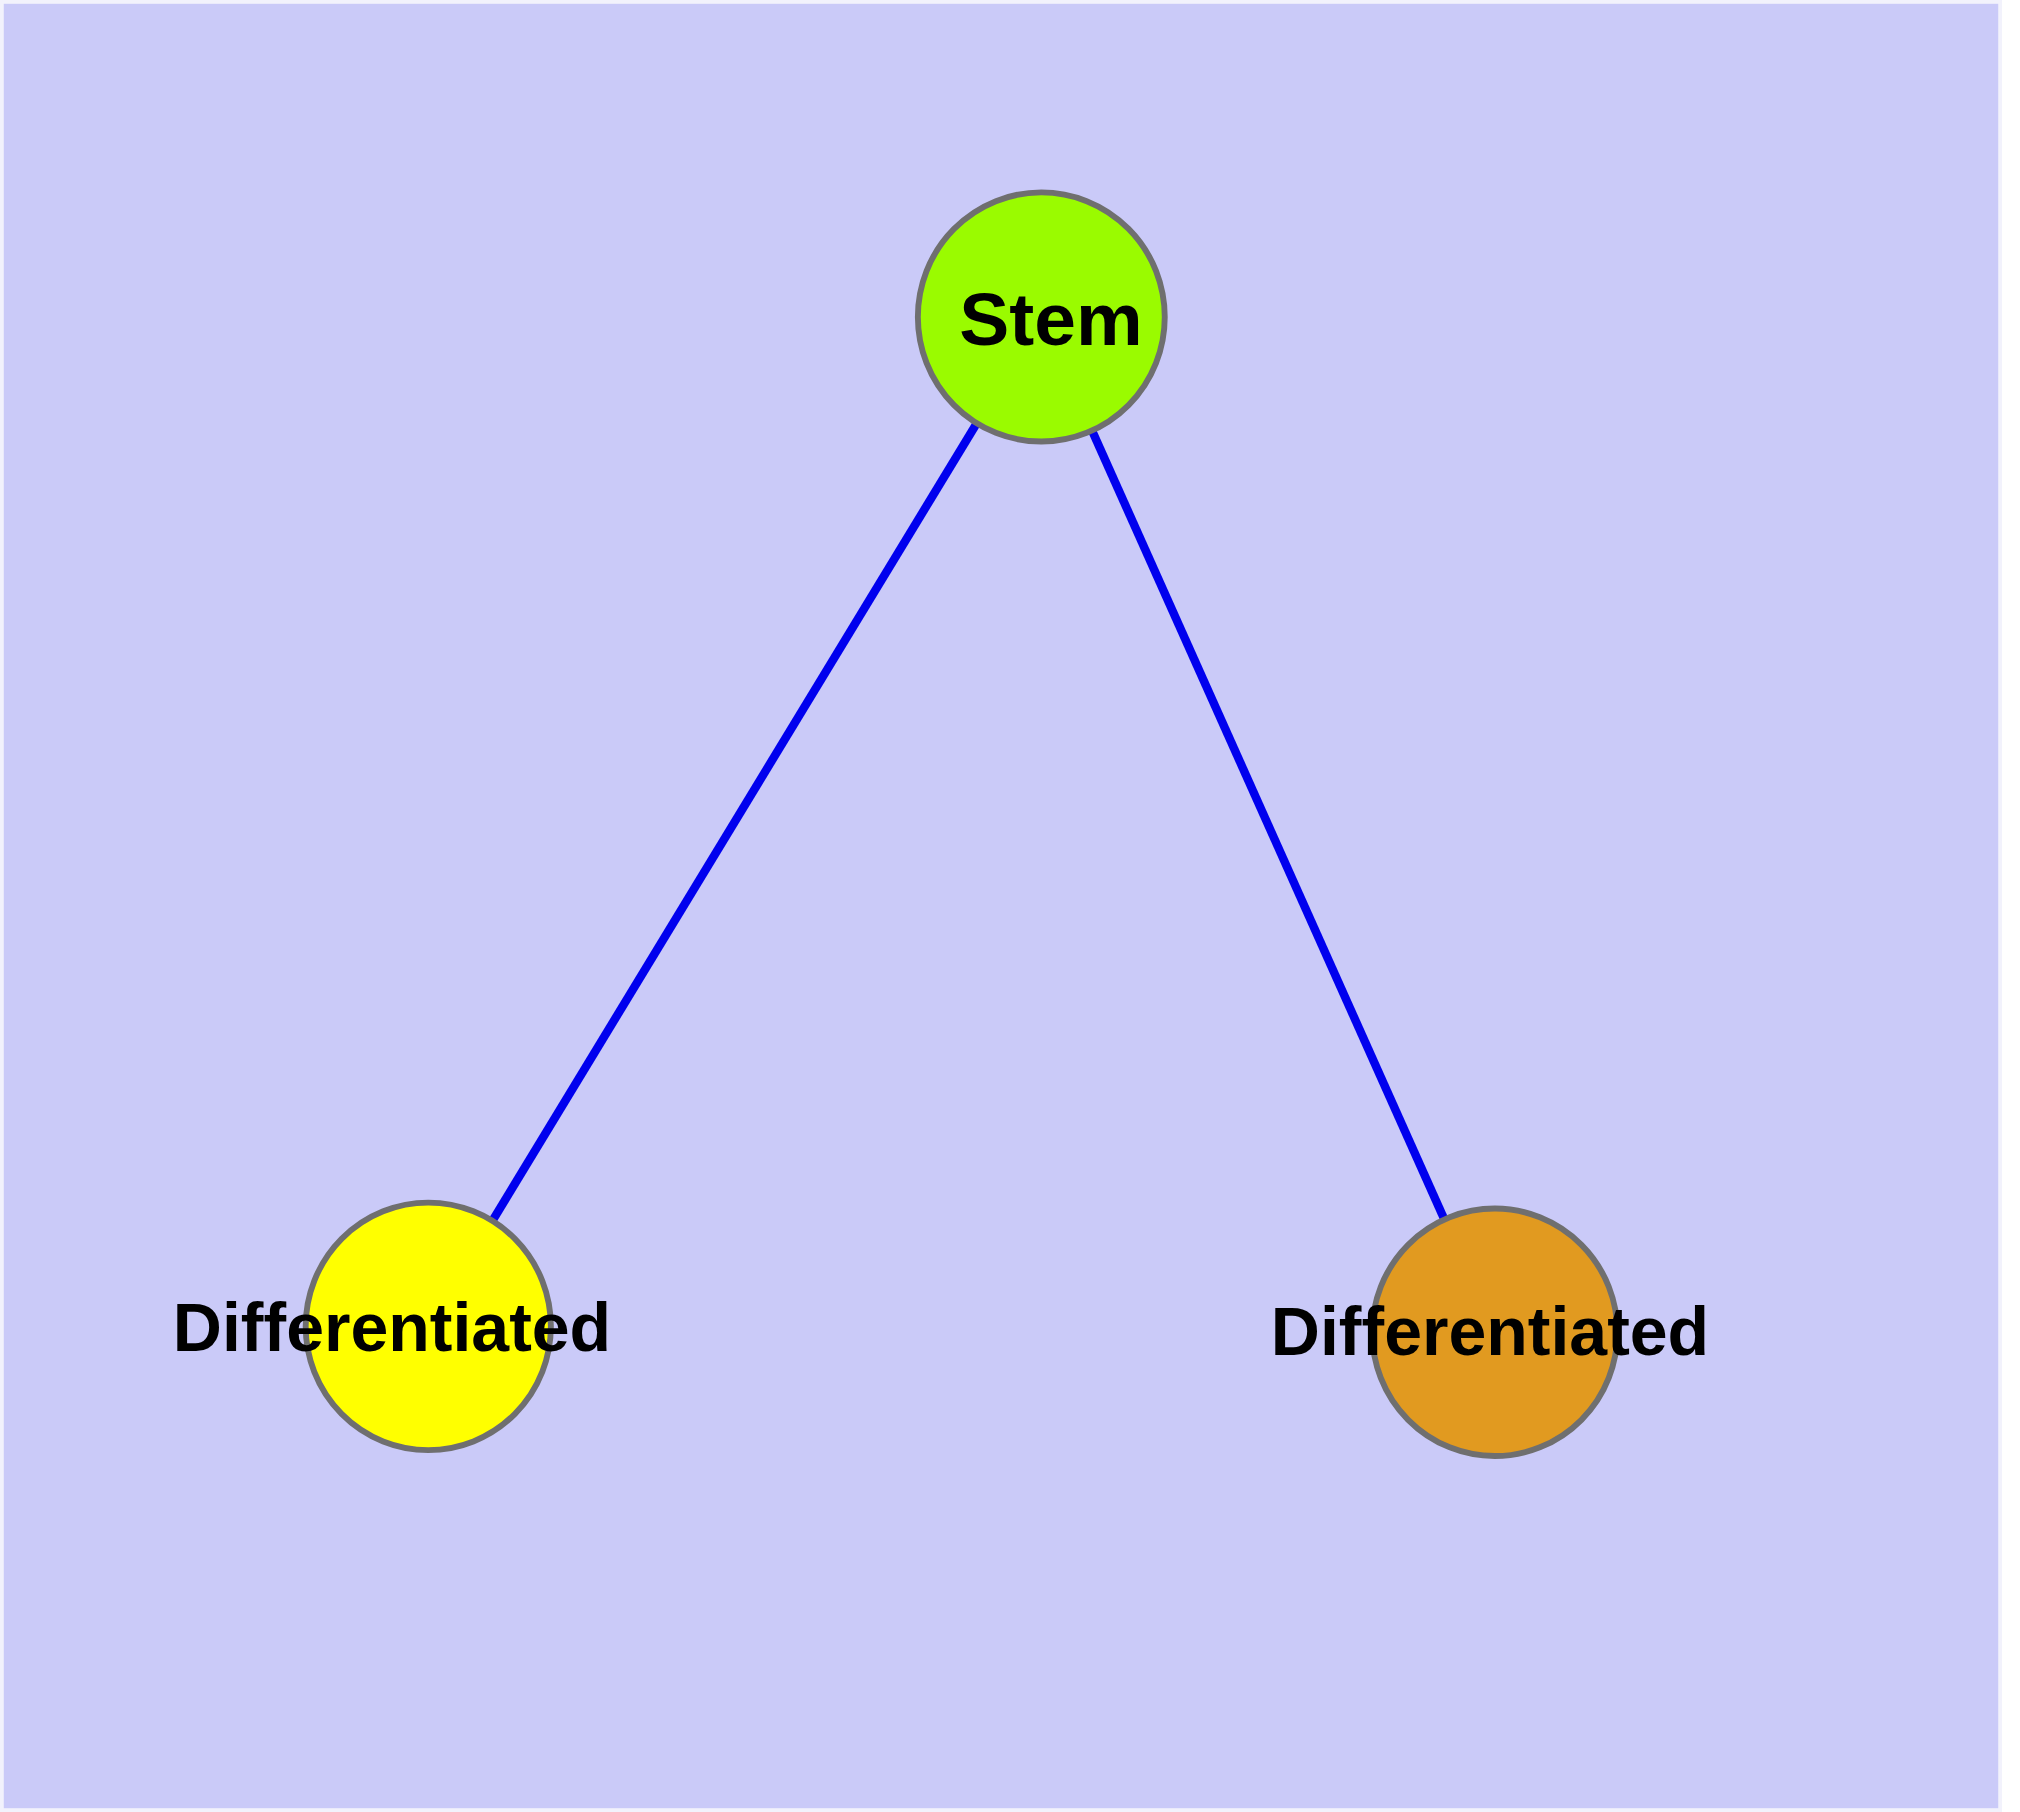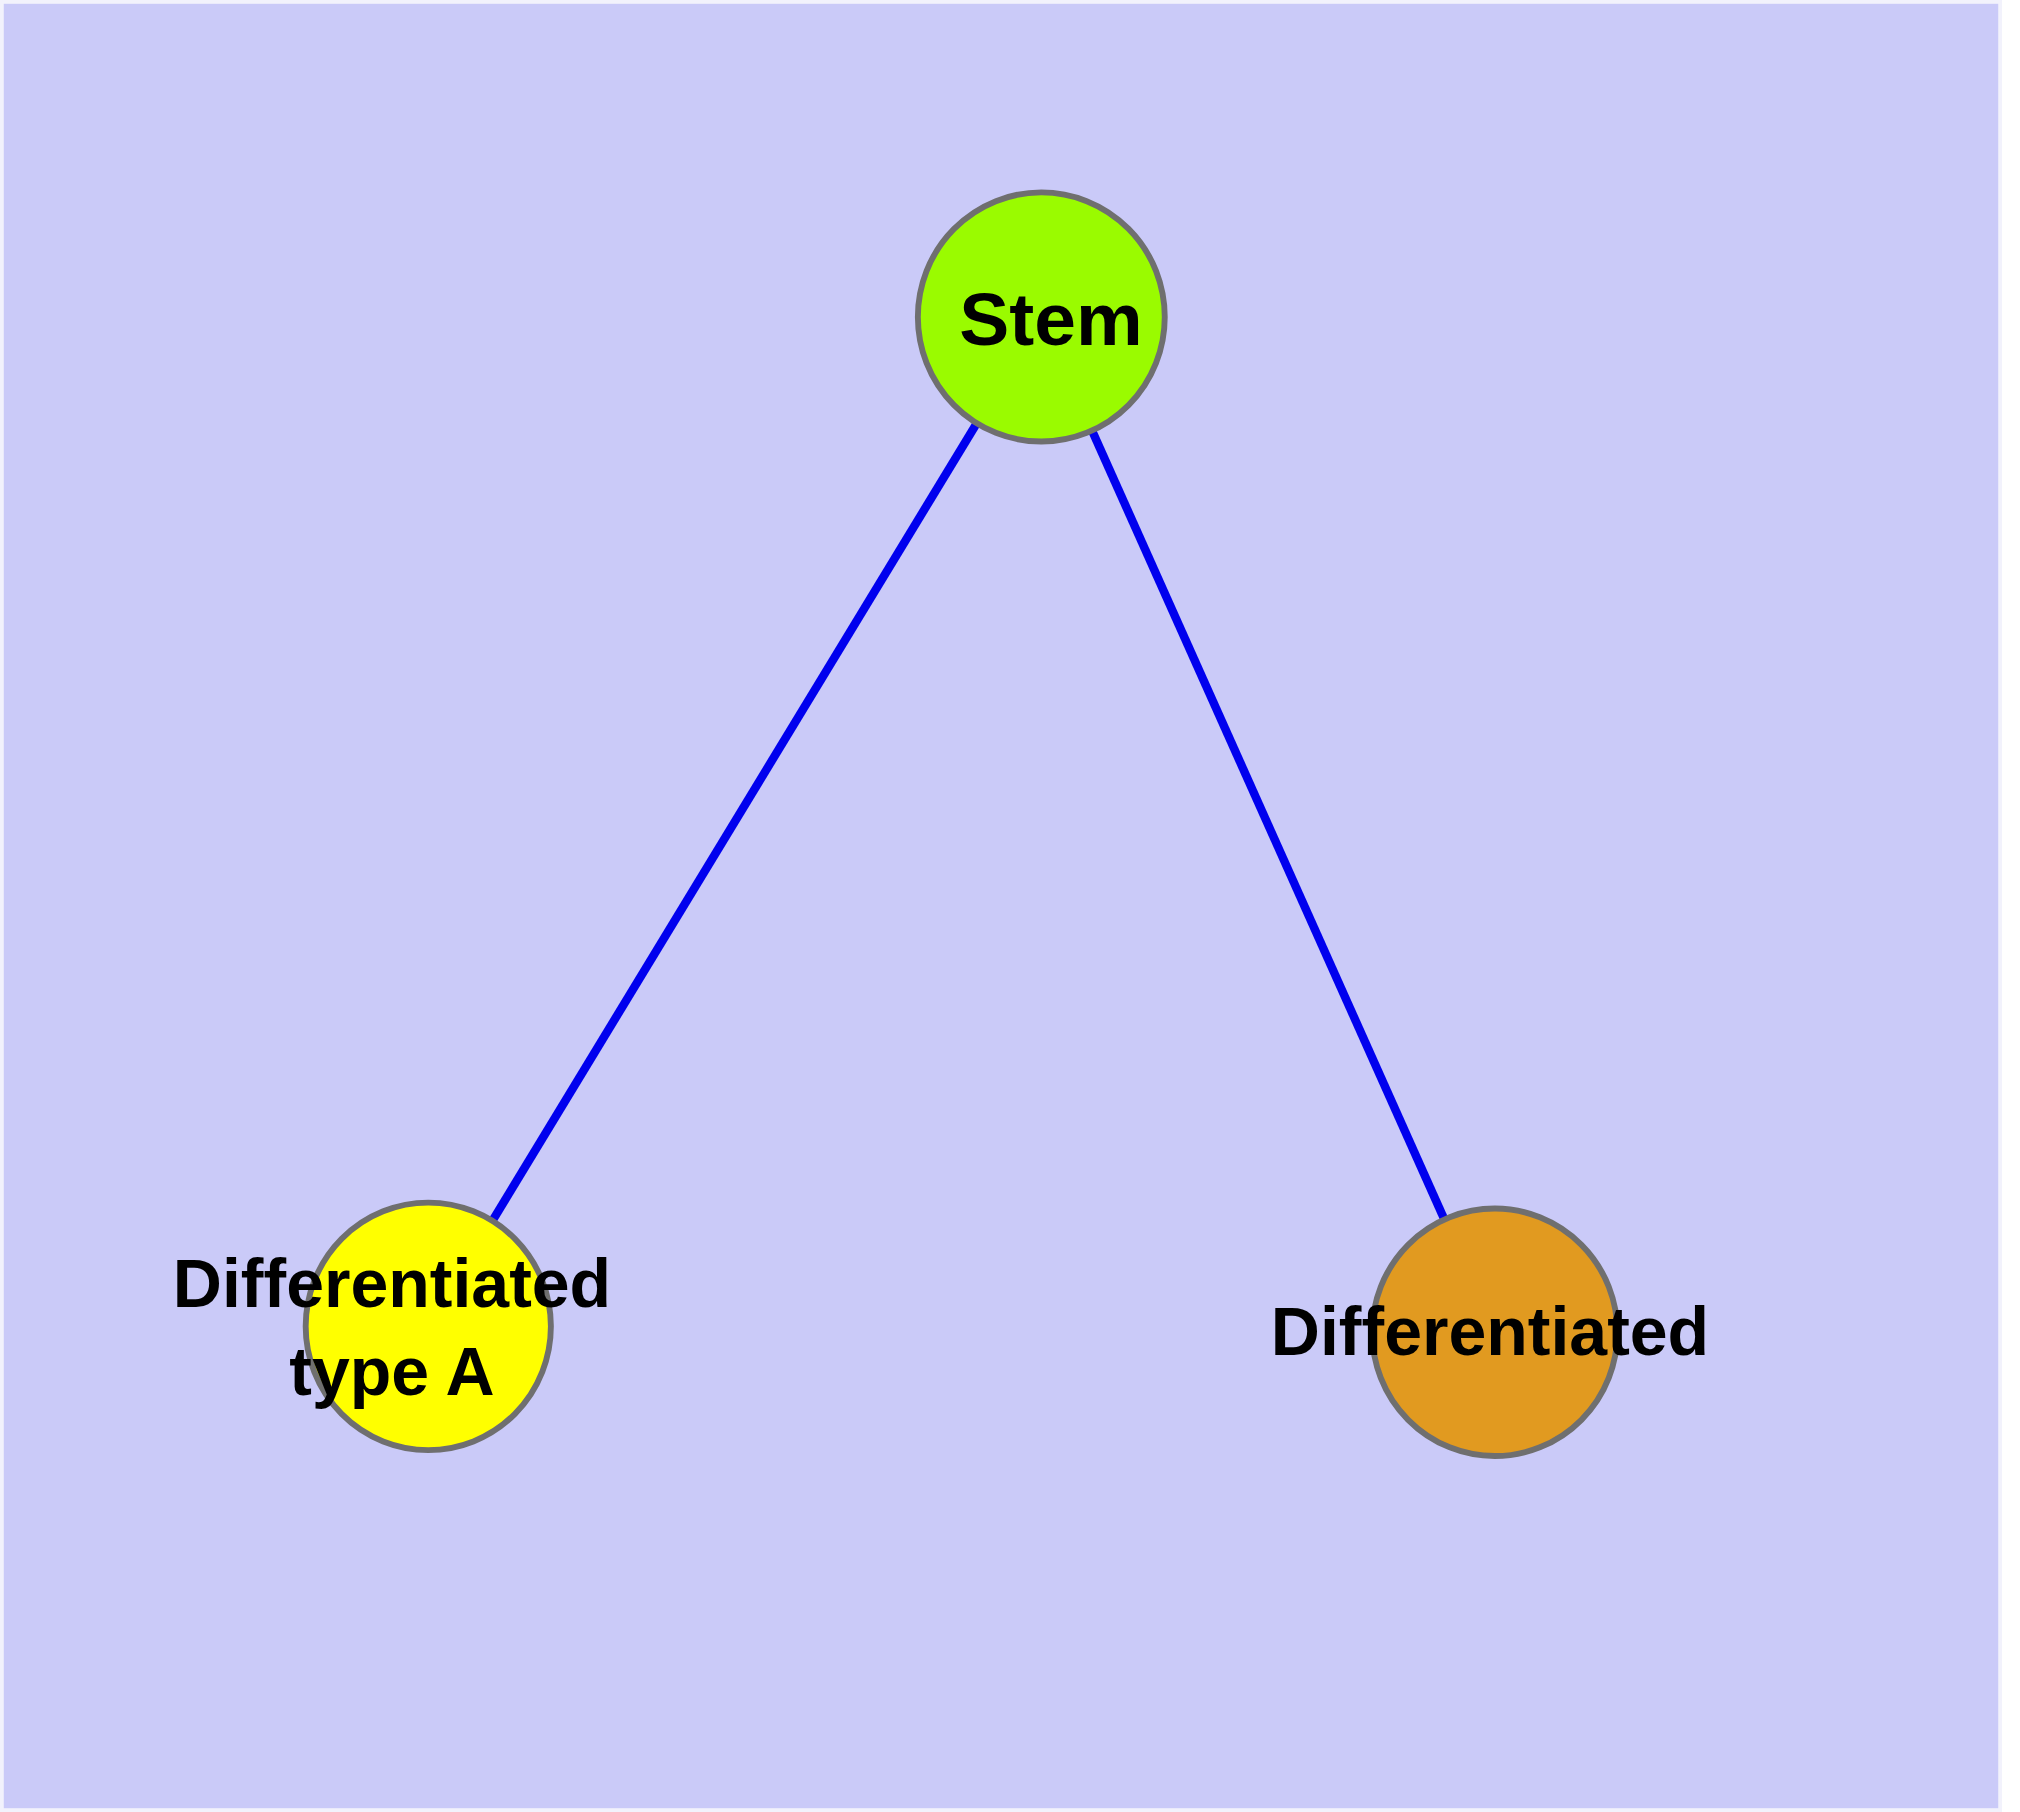--- a/index.html
+++ b/index.html
@@ -58,20 +58,19 @@
         <circle cx="1780" cy="1572" r="146" fill="#E19A20" stroke="#6F6F6F" stroke-width="7"></circle>
       </g>
     <rect x="2" y="2" width="2380" height="2134" fill="none" stroke-width="5" stroke="#F2F2FC"></rect>
   </svg>
   <div class="label-layer">
       <div class="node-label size-large" style="left: 1051px; top: 320px; color: rgb(0, 0, 0);">
         <div>Stem</div>
       </div>
       <div class="node-label size-normal" style="left: 392px; top: 1327px; color: rgb(0, 0, 0);">
         <div>Differentiated</div>
-        <div>type A</div>
       </div>
       <div class="node-label size-normal" style="left: 1490px; top: 1331px; color: rgb(0, 0, 0);">
         <div>Differentiated</div>
       </div>
     </div>
 </div>
 
 
 </body></html>

